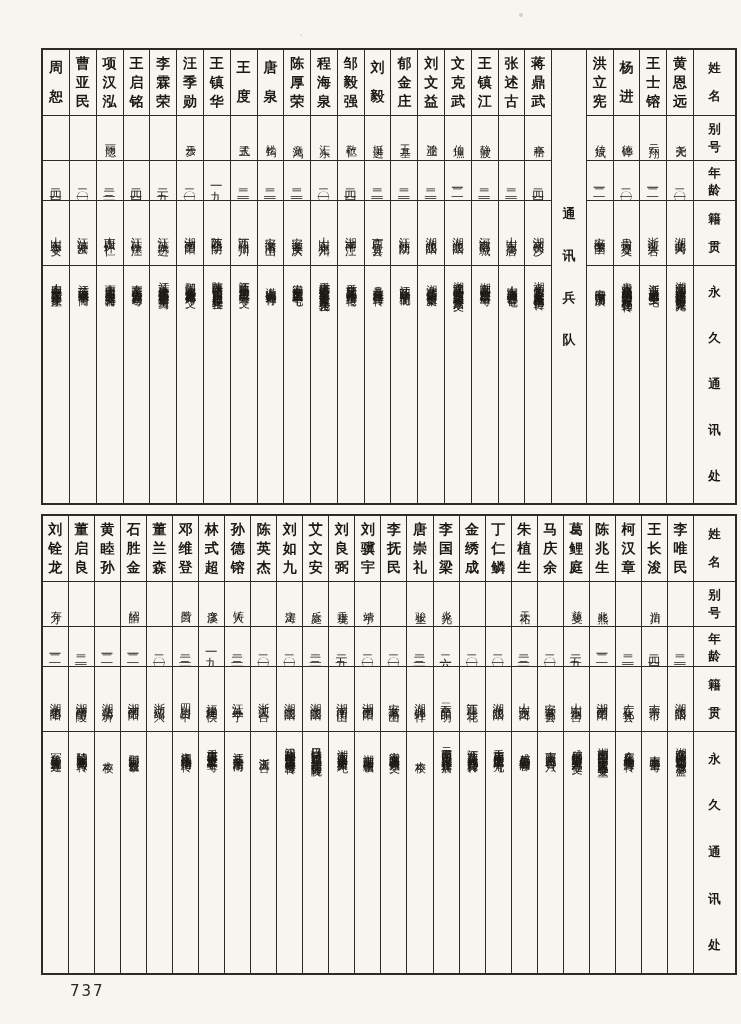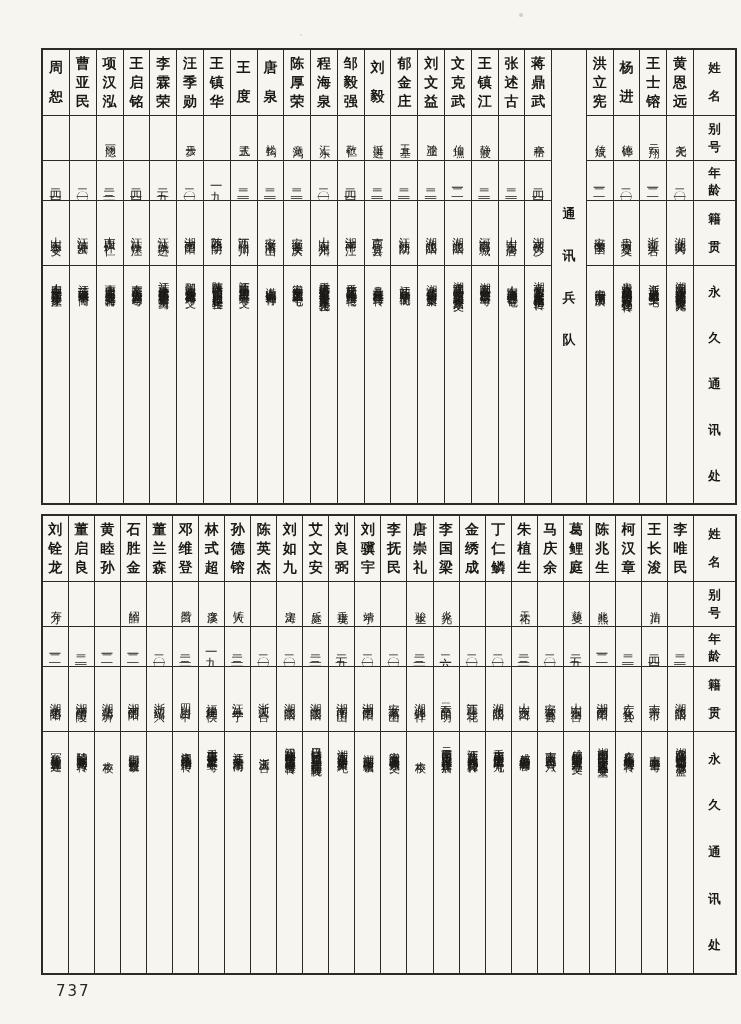--- a/index.html
+++ b/index.html
@@ -72,21 +72,21 @@
     display:inline-block;font-size:11px;letter-spacing:1.2px;line-height:1.2;
     max-height:228px;
   }
   .divider-cell{
     flex:1 1 auto;border-bottom:none;
     display:flex;flex-direction:column;
     justify-content:center;align-items:center;
     gap:24px;font-size:13px;font-weight:600;
   }
   .page-number{
-    position:absolute;left:56px;top:982px;
+    position:absolute;left:70px;top:982px;
     font-size:15px;letter-spacing:2px;color:#2a2722;
   }
   .scan-noise{
     position:absolute;left:0;top:0;width:2px;height:2px;border-radius:50%;
     background:transparent;
     box-shadow:
       520px 14px 0 1px rgba(40,38,34,.18),
       300px 34px 0 0 rgba(40,38,34,.12),
       688px 560px 0 1px rgba(40,38,34,.14),
       60px 760px 0 0 rgba(40,38,34,.12),

